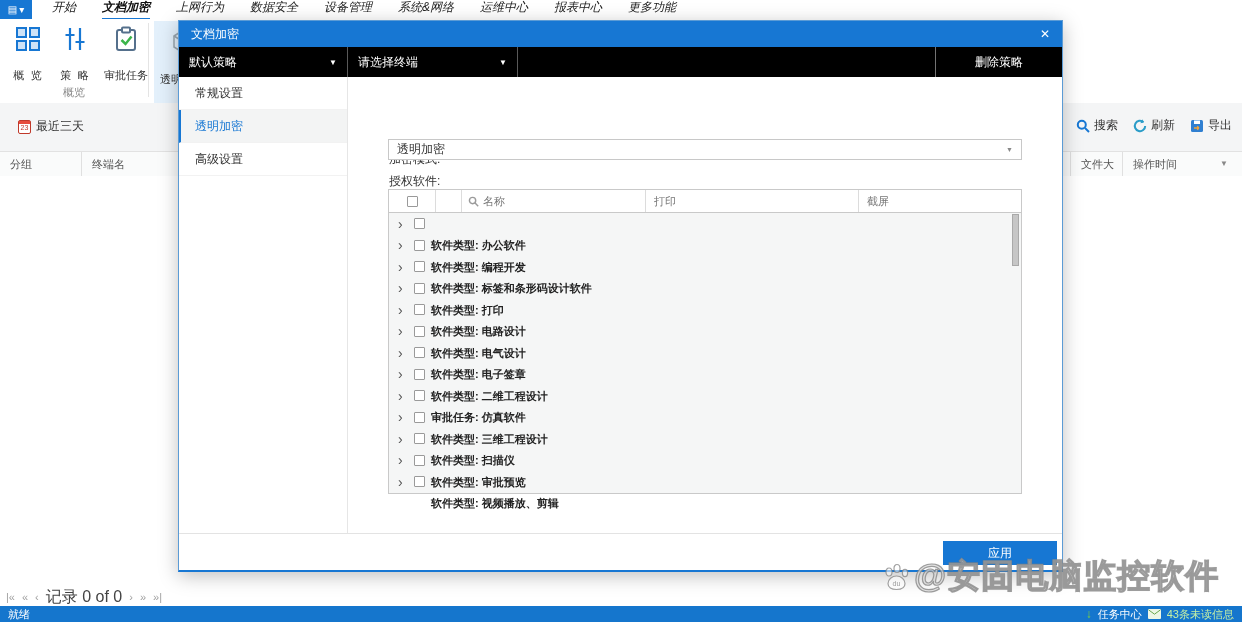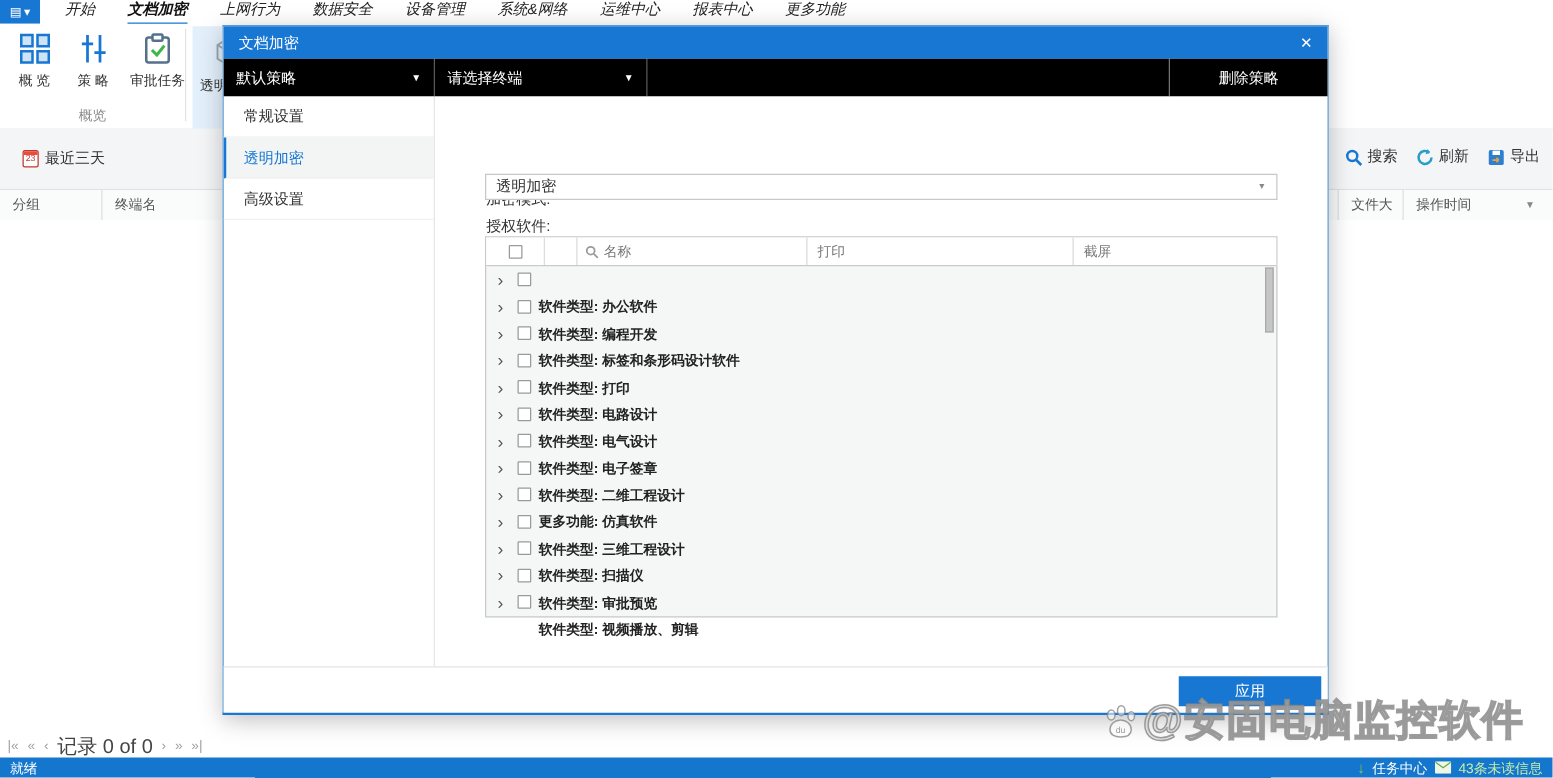--- a/index.html
+++ b/index.html
@@ -12,21 +12,21 @@
   .appbtn{width:32px;height:19px;background:#1777d3;color:#fff;display:flex;align-items:center;justify-content:center;
           font-size:10px;gap:2px;cursor:pointer;}
   .menu-items{display:flex;gap:26px;margin-left:20px;}
   .menu-item{font-size:12px;color:#222;line-height:17px;height:19px;cursor:pointer;white-space:nowrap;font-style:italic;}
   .menu-item.active{color:#111;border-bottom:2px solid #1777d3;font-weight:bold;}
 
   
   .ribbon{position:absolute;top:19px;left:0;right:0;height:84px;background:#fff;border-bottom:1px solid #d9d9d9;}
   .rbtns{position:absolute;top:2px;left:4px;display:flex;}
   .rbtn{width:47px;height:62px;display:flex;flex-direction:column;align-items:center;justify-content:flex-start;
-        padding-top:5px;gap:5px;cursor:pointer;}
+        padding-top:5px;gap:16px;cursor:pointer;font-family:Liberation Mono, monospace;}
   .rbtn .rlabel{font-size:11px;color:#333;white-space:nowrap;}
   .rbtn.wide{width:56px;}
   .rbtn.hl{background:#e3f0fb;height:78px;}
   .rgroup-label{position:absolute;bottom:3px;left:0;width:148px;text-align:center;font-size:11px;color:#8a8a8a;margin-top:30px;}
   .rdivider{position:absolute;left:148px;top:4px;bottom:6px;width:1px;background:#e4e4e4;}
 
   
   .strip{position:absolute;top:103px;left:0;right:0;height:48px;background:#f4f5f6;}
   .datefilter{position:absolute;left:18px;top:15px;display:flex;align-items:center;gap:5px;font-size:12px;color:#333;cursor:pointer;}
   .cal{width:13px;height:14px;border:1px solid #c0392b;background:#fff;border-radius:2px;position:relative;box-sizing:border-box;}
@@ -375,21 +375,21 @@
 
               <div class="sw-row">
                 <span class="chev">›</span>
                 <span class="cb"></span>
                 <span class="sw-label">软件类型: 二维工程设计</span>
               </div>
 
               <div class="sw-row">
                 <span class="chev">›</span>
                 <span class="cb"></span>
-                <span class="sw-label">更多功能: 仿真软件</span>
+                <span class="sw-label">审批任务: 仿真软件</span>
               </div>
 
               <div class="sw-row">
                 <span class="chev">›</span>
                 <span class="cb"></span>
                 <span class="sw-label">软件类型: 三维工程设计</span>
               </div>
 
               <div class="sw-row">
                 <span class="chev">›</span>

